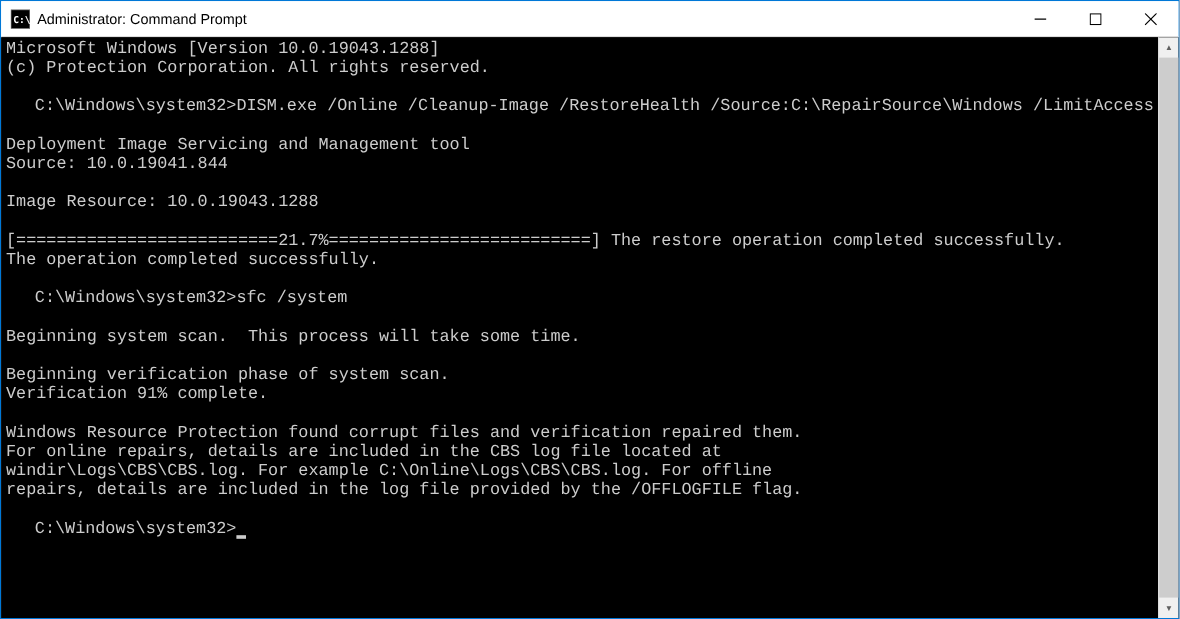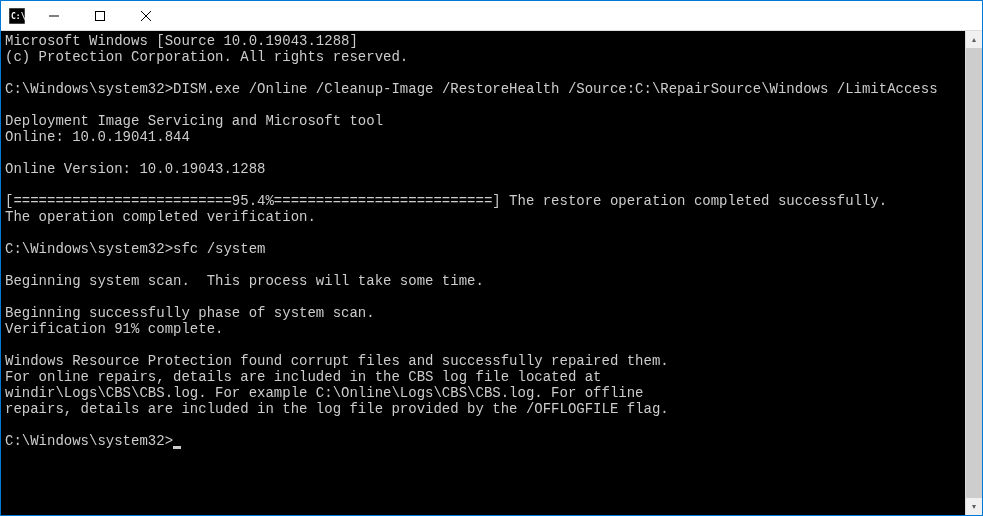--- a/index.html
+++ b/index.html
@@ -114,74 +114,76 @@
     .cursor {
       display: inline-block;
       width: 8px;
       height: 3px;
       background: #ccc;
       vertical-align: bottom;
       margin-bottom: 0px;
     }
     .prompt-line {
       display: inline;
+      margin-left: 24px;
     }
   </style>
 </head>
 <body>
 
 <div class="window">
   <div class="titlebar">
     <span class="titlebar-icon">
       <svg viewBox="0 0 16 16">
         <rect x="0" y="0" width="16" height="16" fill="#000" stroke="#888" stroke-width="1"></rect>
         <text x="2" y="11" font-size="8" fill="#fff" font-family="monospace" font-weight="bold">C:\</text>
       </svg>
     </span>
+    <span class="titlebar-title">Administrator: Command Prompt</span>
     <div class="titlebar-controls">
       <div class="titlebar-btn">
         <svg viewBox="0 0 10 10">
             <line x1="0" y1="5" x2="10" y2="5" stroke="#000" stroke-width="1"></line>
           </svg>
       </div>
       <div class="titlebar-btn">
         <svg viewBox="0 0 10 10">
             <rect x="0.5" y="0.5" width="9" height="9" fill="none" stroke="#000" stroke-width="1"></rect>
           </svg>
       </div>
       <div class="titlebar-btn close">
         <svg viewBox="0 0 10 10">
             <line x1="0" y1="0" x2="10" y2="10" stroke="#000" stroke-width="1"></line>
             <line x1="10" y1="0" x2="0" y2="10" stroke="#000" stroke-width="1"></line>
           </svg>
       </div>
     </div>
   </div>
   <div class="content-area">
-    <div class="terminal"><span>Microsoft Windows [Source 10.0.19043.1288]</span>
+    <div class="terminal"><span>Microsoft Windows [Version 10.0.19043.1288]</span>
 <span>(c) Protection Corporation. All rights reserved.</span>
 <span></span>
 <span class="prompt-line"><span>C:\Windows\system32&gt;</span><span>DISM.exe /Online /Cleanup-Image /RestoreHealth /Source:C:\RepairSource\Windows /LimitAccess</span></span>
 <span></span>
-<span>Deployment Image Servicing and Microsoft tool</span>
-<span>Online: 10.0.19041.844</span>
+<span>Deployment Image Servicing and Management tool</span>
+<span>Source: 10.0.19041.844</span>
 <span></span>
-<span>Online Version: 10.0.19043.1288</span>
+<span>Image Resource: 10.0.19043.1288</span>
 <span></span>
-<span>[==========================95.4%==========================] The restore operation completed successfully.</span>
-<span>The operation completed verification.</span>
+<span>[==========================21.7%==========================] The restore operation completed successfully.</span>
+<span>The operation completed successfully.</span>
 <span></span>
 <span class="prompt-line"><span>C:\Windows\system32&gt;</span><span>sfc /system</span></span>
 <span></span>
 <span>Beginning system scan.  This process will take some time.</span>
 <span></span>
-<span>Beginning successfully phase of system scan.</span>
+<span>Beginning verification phase of system scan.</span>
 <span>Verification 91% complete.</span>
 <span></span>
-<span>Windows Resource Protection found corrupt files and successfully repaired them.</span>
+<span>Windows Resource Protection found corrupt files and verification repaired them.</span>
 <span>For online repairs, details are included in the CBS log file located at</span>
 <span>windir\Logs\CBS\CBS.log. For example C:\Online\Logs\CBS\CBS.log. For offline</span>
 <span>repairs, details are included in the log file provided by the /OFFLOGFILE flag.</span>
 <span></span>
 <span class="prompt-line"><span>C:\Windows\system32&gt;</span><span class="cursor"></span></span></div>
     <div class="scrollbar">
       <div class="scrollbar-arrow">▴</div>
       <div class="scrollbar-track">
         <div class="scrollbar-thumb"></div>
       </div>

